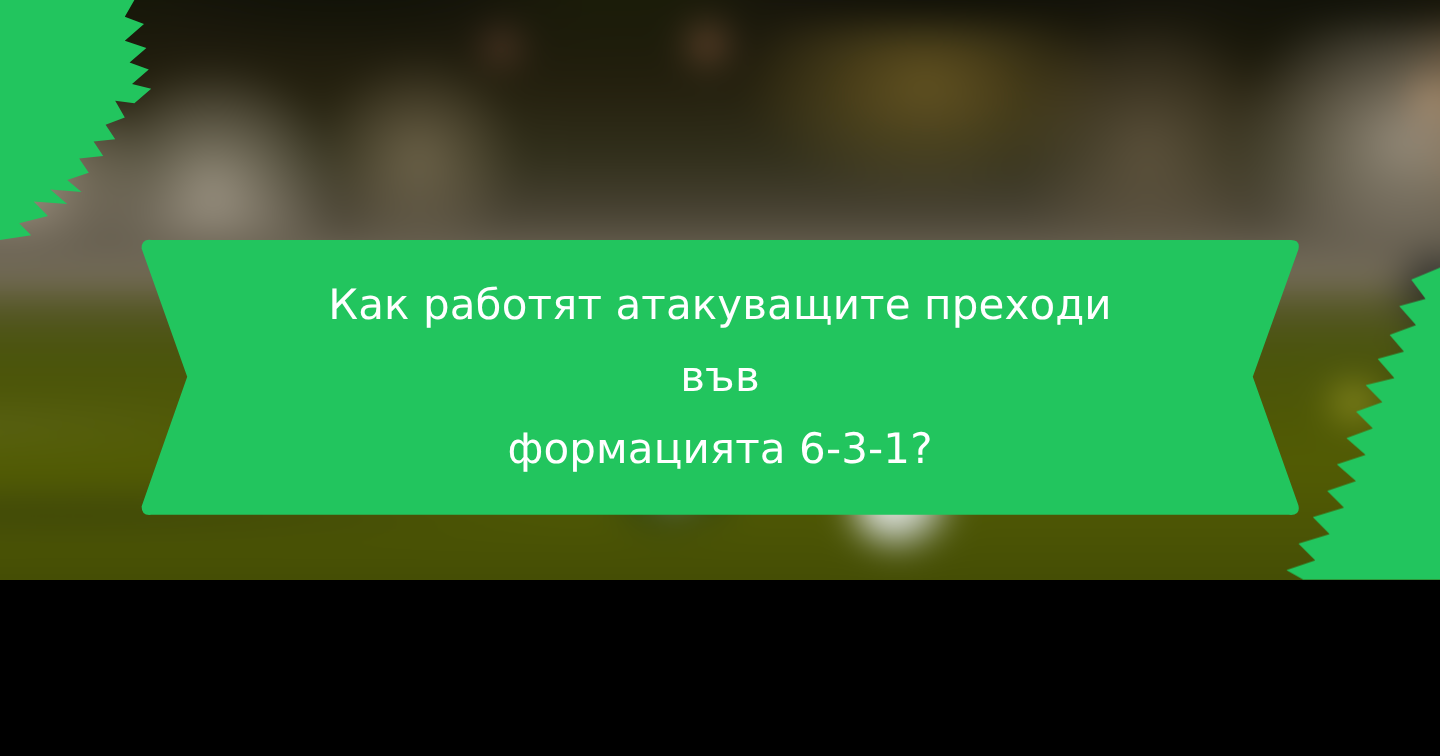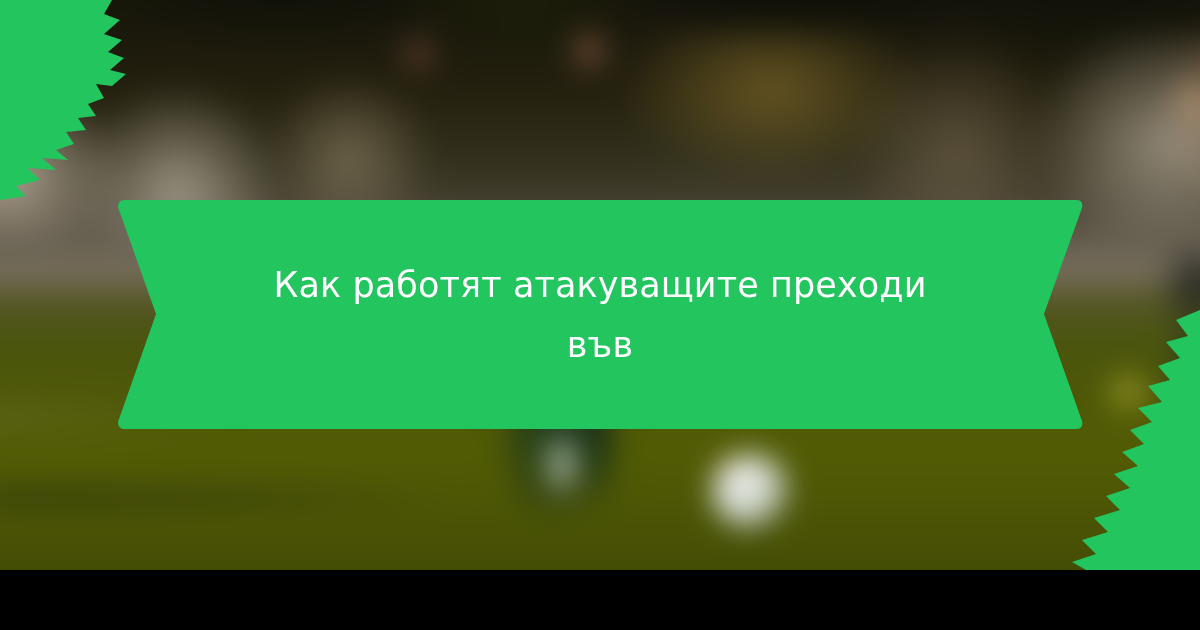--- a/index.html
+++ b/index.html
@@ -6,21 +6,21 @@
 
   html, body {
     width:1200px; height:630px;
     overflow:hidden;
     background:#000;
     font-family:"DejaVu Sans", sans-serif;
   }
 
   #stage {
     position:relative;
-    width:1200px; height:570px;
+    width:1200px; height:483px;
     overflow:hidden;
   }
 
   
   .bg-photo {
     position:absolute;
     inset:-60px;
     filter: blur(14px) saturate(1.05);
   }
 
@@ -252,16 +252,17 @@
                L974,224
                Q976,233 966,232
                L18,232
                Q10,233 10,225
                L48,117
                Z" fill="#22c55e"></path>
     </svg>
 
     <div class="ribbon-text">
       <span class="ln">Как работят атакуващите преходи във</span>
+      <span class="ln">формацията 6-3-1?</span>
     </div>
   </div>
 
 </div>
 
 </body></html>

